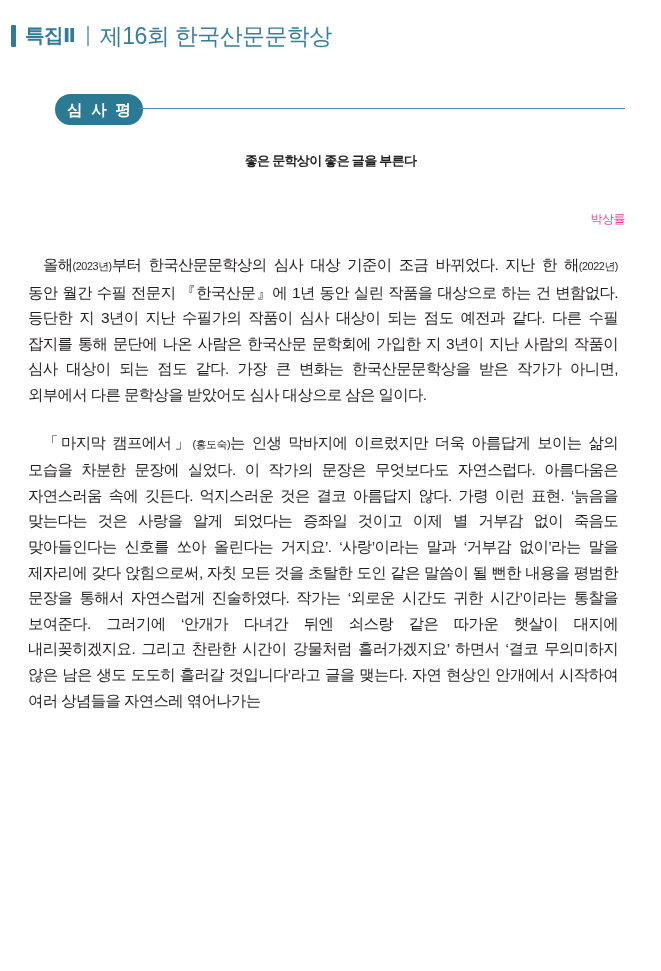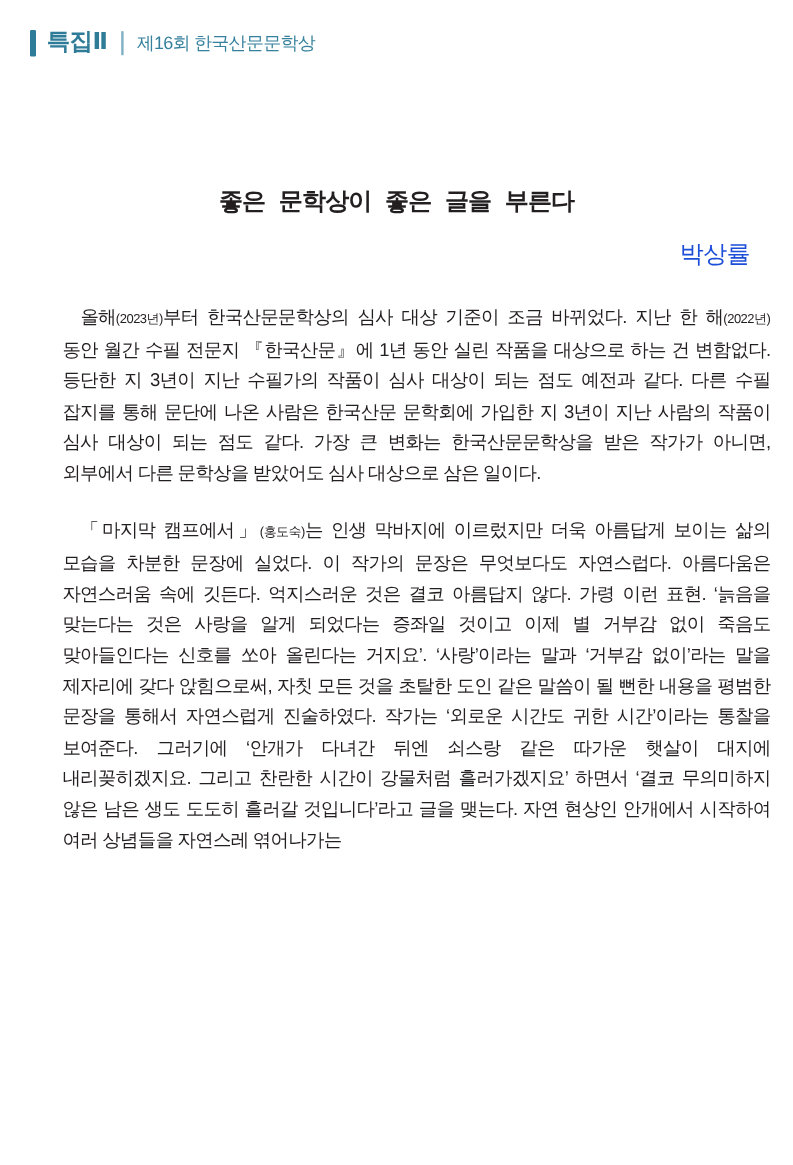--- a/index.html
+++ b/index.html
@@ -21,21 +21,21 @@
     width: 661px;
     height: 971px;
     box-sizing: border-box;
     padding: 0;
     position: relative;
   }
 
   
   .runhead {
     position: absolute;
-    left: 25px;
+    left: 11px;
     top: 22px;
     display: flex;
     align-items: center;
     height: 28px;
   }
   .runhead-bar {
     width: 5px;
     height: 22px;
     background: #2f7c99;
     margin-right: 9px;
@@ -49,21 +49,21 @@
     line-height: 1;
   }
   .runhead-sep {
     display: inline-block;
     width: 1.5px;
     height: 20px;
     background: #7fb0c4;
     margin: 0 11px 0 12px;
   }
   .runhead-title {
-    font-size: 15px;
+    font-size: 23px;
     font-weight: 400;
     color: #35809c;
     letter-spacing: -0.6px;
     line-height: 1;
   }
 
   
   .section-band {
     position: absolute;
     left: 0;
@@ -101,42 +101,41 @@
     background: #4e90a8;
   }
 
   
   .article-title {
     position: absolute;
     left: 0;
     top: 144px;
     width: 661px;
     text-align: center;
-    font-size: 20px;
+    font-size: 13px;
     font-weight: 700;
     letter-spacing: -0.7px;
     color: #231f20;
     line-height: 1.3;
-    font-family: Liberation Mono, monospace;
   }
   .byline {
     position: absolute;
     right: 36px;
-    top: 199px;
-    font-size: 20px;
+    top: 212px;
+    font-size: 12px;
     font-weight: 400;
     letter-spacing: -0.5px;
-    color: #1d4ed8;
+    color: #ec4899;
     line-height: 1.3;
   }
 
   
   .body-copy {
     position: absolute;
-    left: 52px;
+    left: 28px;
     top: 252px;
     width: 590px;
   }
   .para {
     margin: 0;
     font-size: 15.4px;
     line-height: 25.6px;
     letter-spacing: -0.62px;
     text-align: justify;
     text-justify: inter-character;
@@ -156,20 +155,26 @@
 
 <div class="page">
 
   <div class="runhead">
     <span class="runhead-bar"></span>
     <span class="runhead-series">특집Ⅱ</span>
     <span class="runhead-sep"></span>
     <span class="runhead-title">제16회 한국산문문학상</span>
   </div>
 
+  <div class="section-band">
+    <div class="badge">
+      <span class="badge-label">심 사 평</span>
+    </div>
+    <div class="section-rule"></div>
+  </div>
 
   <h1 class="article-title">좋은 문학상이 좋은 글을 부른다</h1>
 
   <div class="byline">박상률</div>
 
   <div class="body-copy">
       <p class="para"><span>올해</span><span class="ruby-note">(2023년)</span><span>부터 한국산문문학상의 심사 대상 기준이 조금 바뀌었다. 지난 한 해</span><span class="ruby-note">(2022년)</span><span> 동안 월간 수필 전문지 『한국산문』에 1년 동안 실린 작품을 대상으로 하는 건 변함없다. 등단한 지 3년이 지난 수필가의 작품이 심사 대상이 되는 점도 예전과 같다. 다른 수필 잡지를 통해 문단에 나온 사람은 한국산문 문학회에 가입한 지 3년이 지난 사람의 작품이 심사 대상이 되는 점도 같다. 가장 큰 변화는 한국산문문학상을 받은 작가가 아니면, 외부에서 다른 문학상을 받았어도 심사 대상으로 삼은 일이다.</span></p>
       <p class="para spaced-before"><span>「마지막 캠프에서」</span><span class="ruby-note">(홍도숙)</span><span>는 인생 막바지에 이르렀지만 더욱 아름답게 보이는 삶의 모습을 차분한 문장에 실었다. 이 작가의 문장은 무엇보다도 자연스럽다. 아름다움은 자연스러움 속에 깃든다. 억지스러운 것은 결코 아름답지 않다. 가령 이런 표현. ‘늙음을 맞는다는 것은 사랑을 알게 되었다는 증좌일 것이고 이제 별 거부감 없이 죽음도 맞아들인다는 신호를 쏘아 올린다는 거지요’. ‘사랑’이라는 말과 ‘거부감 없이’라는 말을 제자리에 갖다 앉힘으로써, 자칫 모든 것을 초탈한 도인 같은 말씀이 될 뻔한 내용을 평범한 문장을 통해서 자연스럽게 진술하였다. 작가는 ‘외로운 시간도 귀한 시간’이라는 통찰을 보여준다. 그러기에 ‘안개가 다녀간 뒤엔 쇠스랑 같은 따가운 햇살이 대지에 내리꽂히겠지요. 그리고 찬란한 시간이 강물처럼 흘러가겠지요’ 하면서 ‘결코 무의미하지 않은 남은 생도 도도히 흘러갈 것입니다’라고 글을 맺는다. 자연 현상인 안개에서 시작하여 여러 상념들을 자연스레 엮어나가는</span></p>
     </div>
 

